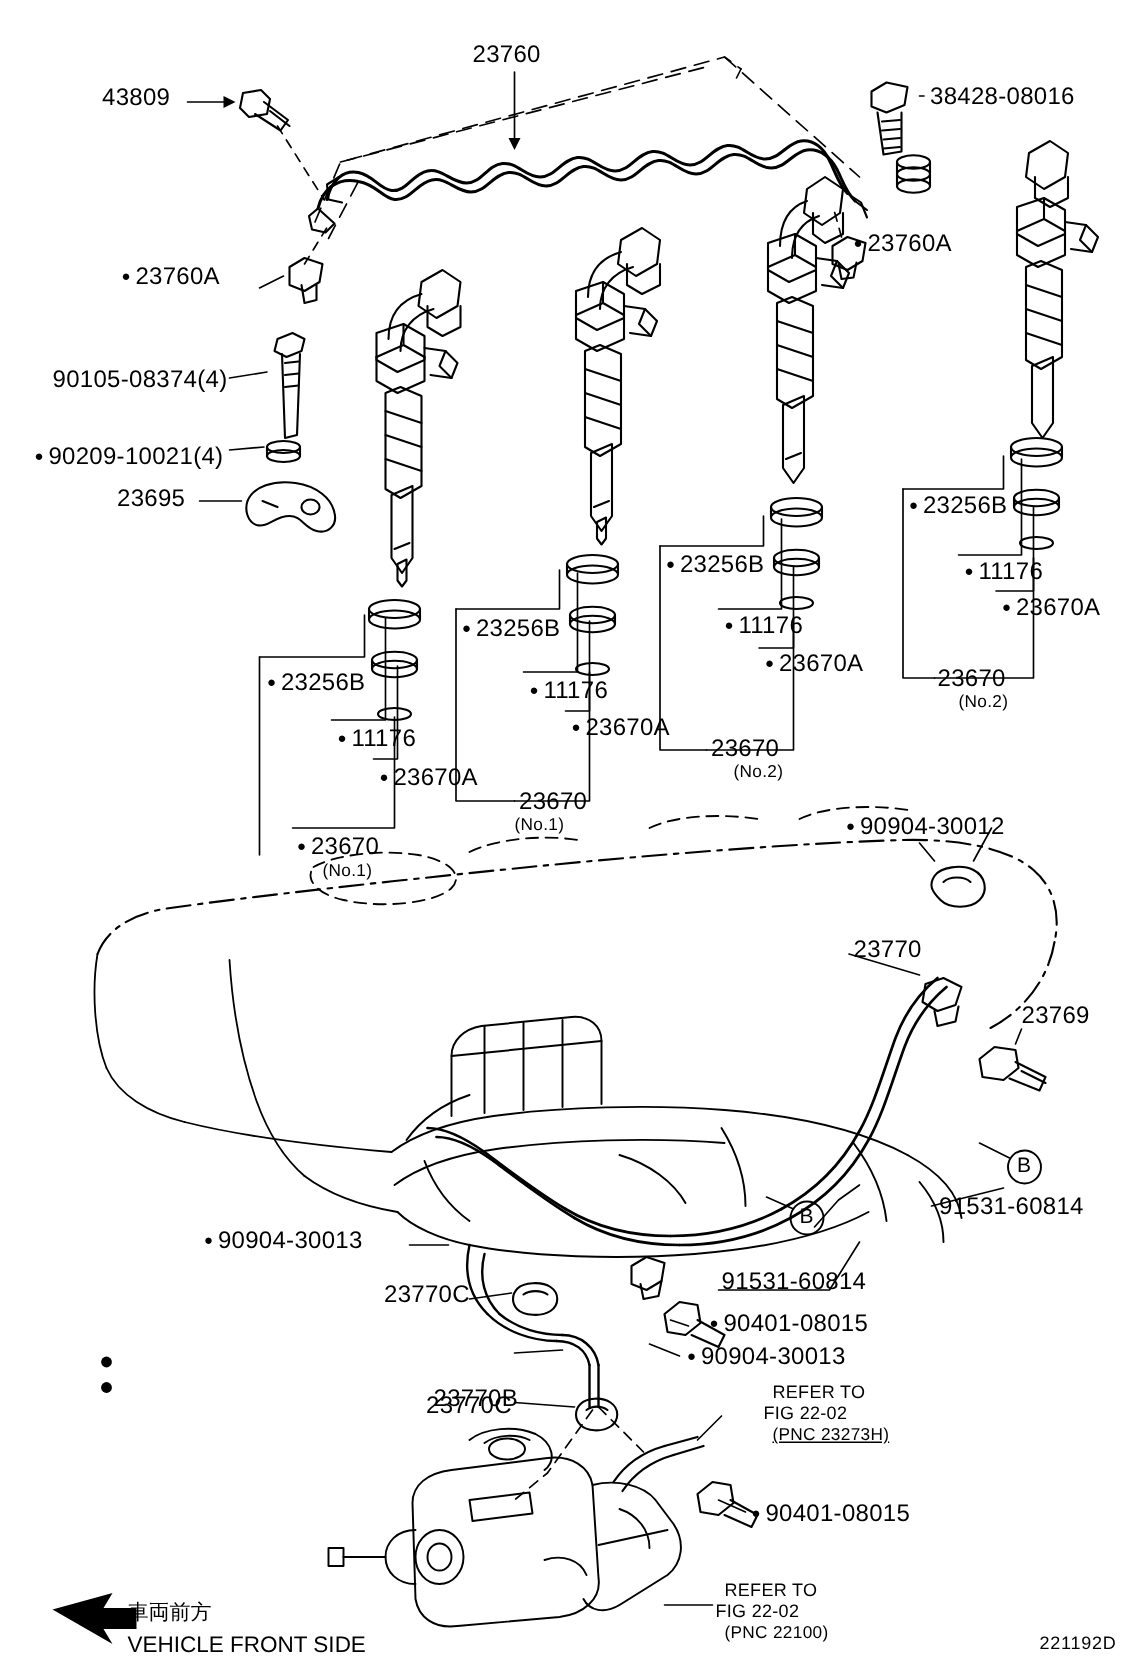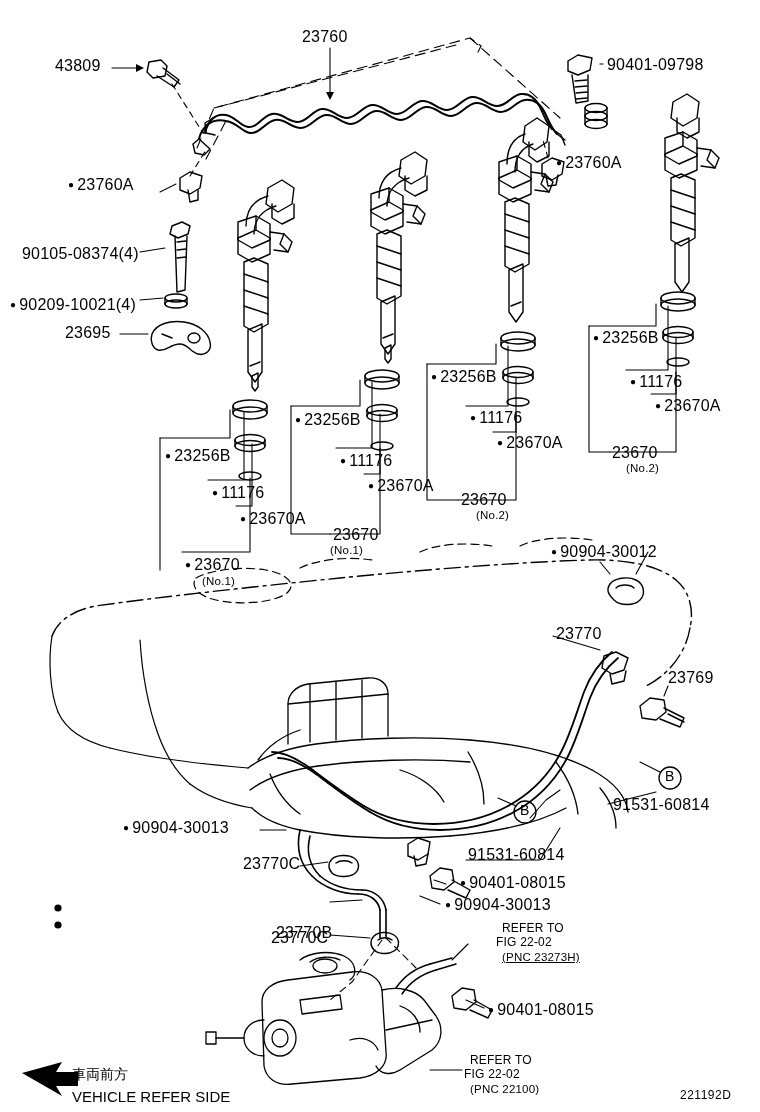--- a/index.html
+++ b/index.html
@@ -10,21 +10,21 @@
   body {
     width: 760px;
     height: 1112px;
     position: relative;
     font-family: "Liberation Sans", sans-serif;
     color: #000000;
     overflow: hidden;
   }
   #diagram-root {
     position: absolute;
-    left: 0; top: 0;
+    left: 13px; top: 0;
     width: 676px;
     height: 1112px;
   }
   svg.art {
     position: absolute;
     left: 0; top: 0;
     width: 760px;
     height: 1112px;
   }
   .lbl {
@@ -466,21 +466,21 @@
       <g fill="#000" stroke="none">
         <circle cx="58" cy="908" r="3.6"></circle>
         <circle cx="58" cy="925" r="3.6"></circle>
       </g>
 
     </g>
   </svg>
 
   <div class="lbl big" style="left:302px; top:29px;">23760</div>
   <div class="lbl big" style="left:55px; top:58px;">43809</div>
-  <div class="lbl big" style="left:607px; top:57px;">90401-09798</div>
+  <div class="lbl big" style="left:607px; top:57px;">38428-08016</div>
 
   <div class="lbl big bullet" style="left:68px; top:177px;">23760A</div>
   <div class="lbl big bullet" style="left:556px; top:155px;">23760A</div>
 
   <div class="lbl big" style="left:22px; top:246px;">90105-08374(4)</div>
   <div class="lbl big bullet" style="left:10px; top:297px;text-align:right;">90209-10021(4)</div>
   <div class="lbl big" style="left:65px; top:325px;">23695</div>
 
   <div class="lbl big bullet" style="left:593px; top:330px;">23256B</div>
   <div class="lbl big bullet" style="left:630px; top:374px;">11176</div>
@@ -526,17 +526,17 @@
   <div class="lbl tiny" style="left:502px; top:922px;">REFER TO</div>
   <div class="lbl tiny" style="left:496px; top:936px;">FIG 22-02</div>
   <div class="lbl sub" style="left:502px; top:951px;text-decoration:underline;">(PNC 23273H)</div>
 
   <div class="lbl tiny" style="left:470px; top:1054px;">REFER TO</div>
   <div class="lbl tiny" style="left:464px; top:1068px;">FIG 22-02</div>
   <div class="lbl sub" style="left:470px; top:1083px;">(PNC 22100)</div>
 
 
   <div class="front" style="left:72px; top:1066px;">車両前方</div>
-  <div class="front" style="left:72px; top:1088px; font-size:15px;">VEHICLE REFER SIDE</div>
+  <div class="front" style="left:72px; top:1088px; font-size:15px;">VEHICLE FRONT SIDE</div>
 
   <div class="lbl code" style="left:680px; top:1089px;">221192D</div>
 
 </div>
 
 </body></html>

